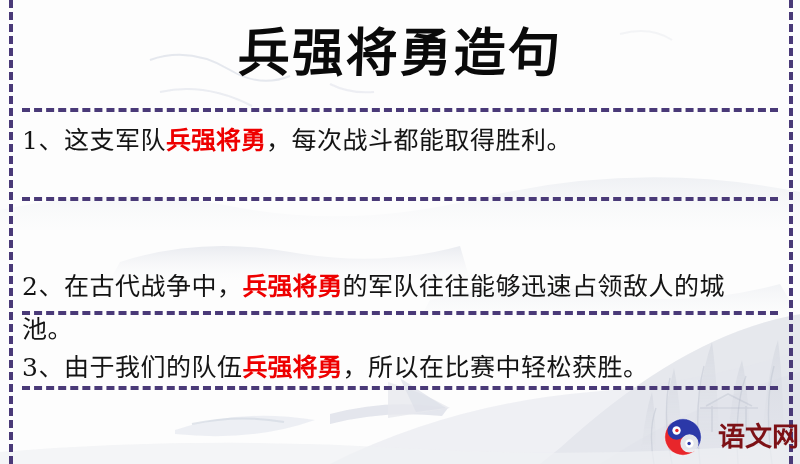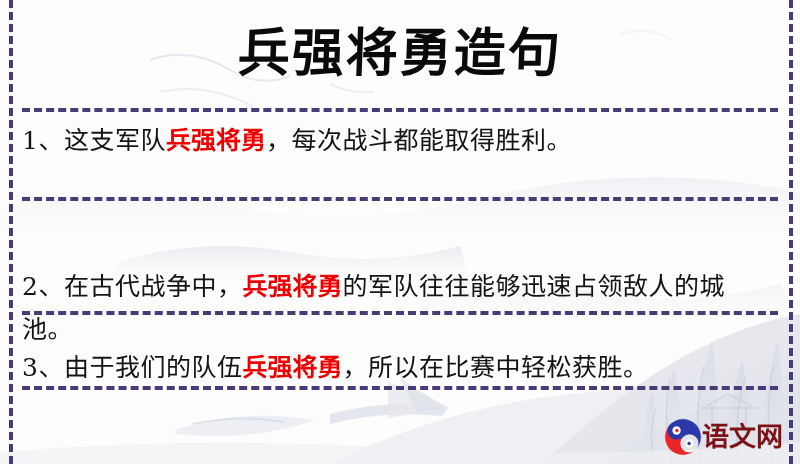--- a/index.html
+++ b/index.html
@@ -78,21 +78,21 @@
     letter-spacing:0px;
   }
   .row-1{top:119px;}
   .row-2{top:218px;margin-top:47px;}
   .row-3{top:326px;margin-top:20px;}
 
   
   .watermark{
     position:absolute;
     left:664px;top:418px;
-    display:flex;align-items:center;gap:0;
+    display:flex;align-items:center;gap:16px;
     z-index:5;
   }
   .wm-mark{
     position:relative;
     width:38px;height:38px;
   }
   .wm-mark svg{display:block;width:38px;height:38px;}
   .wm-text{
     font-family:"DejaVu Sans","Liberation Sans",sans-serif;
     font-weight:bold;

